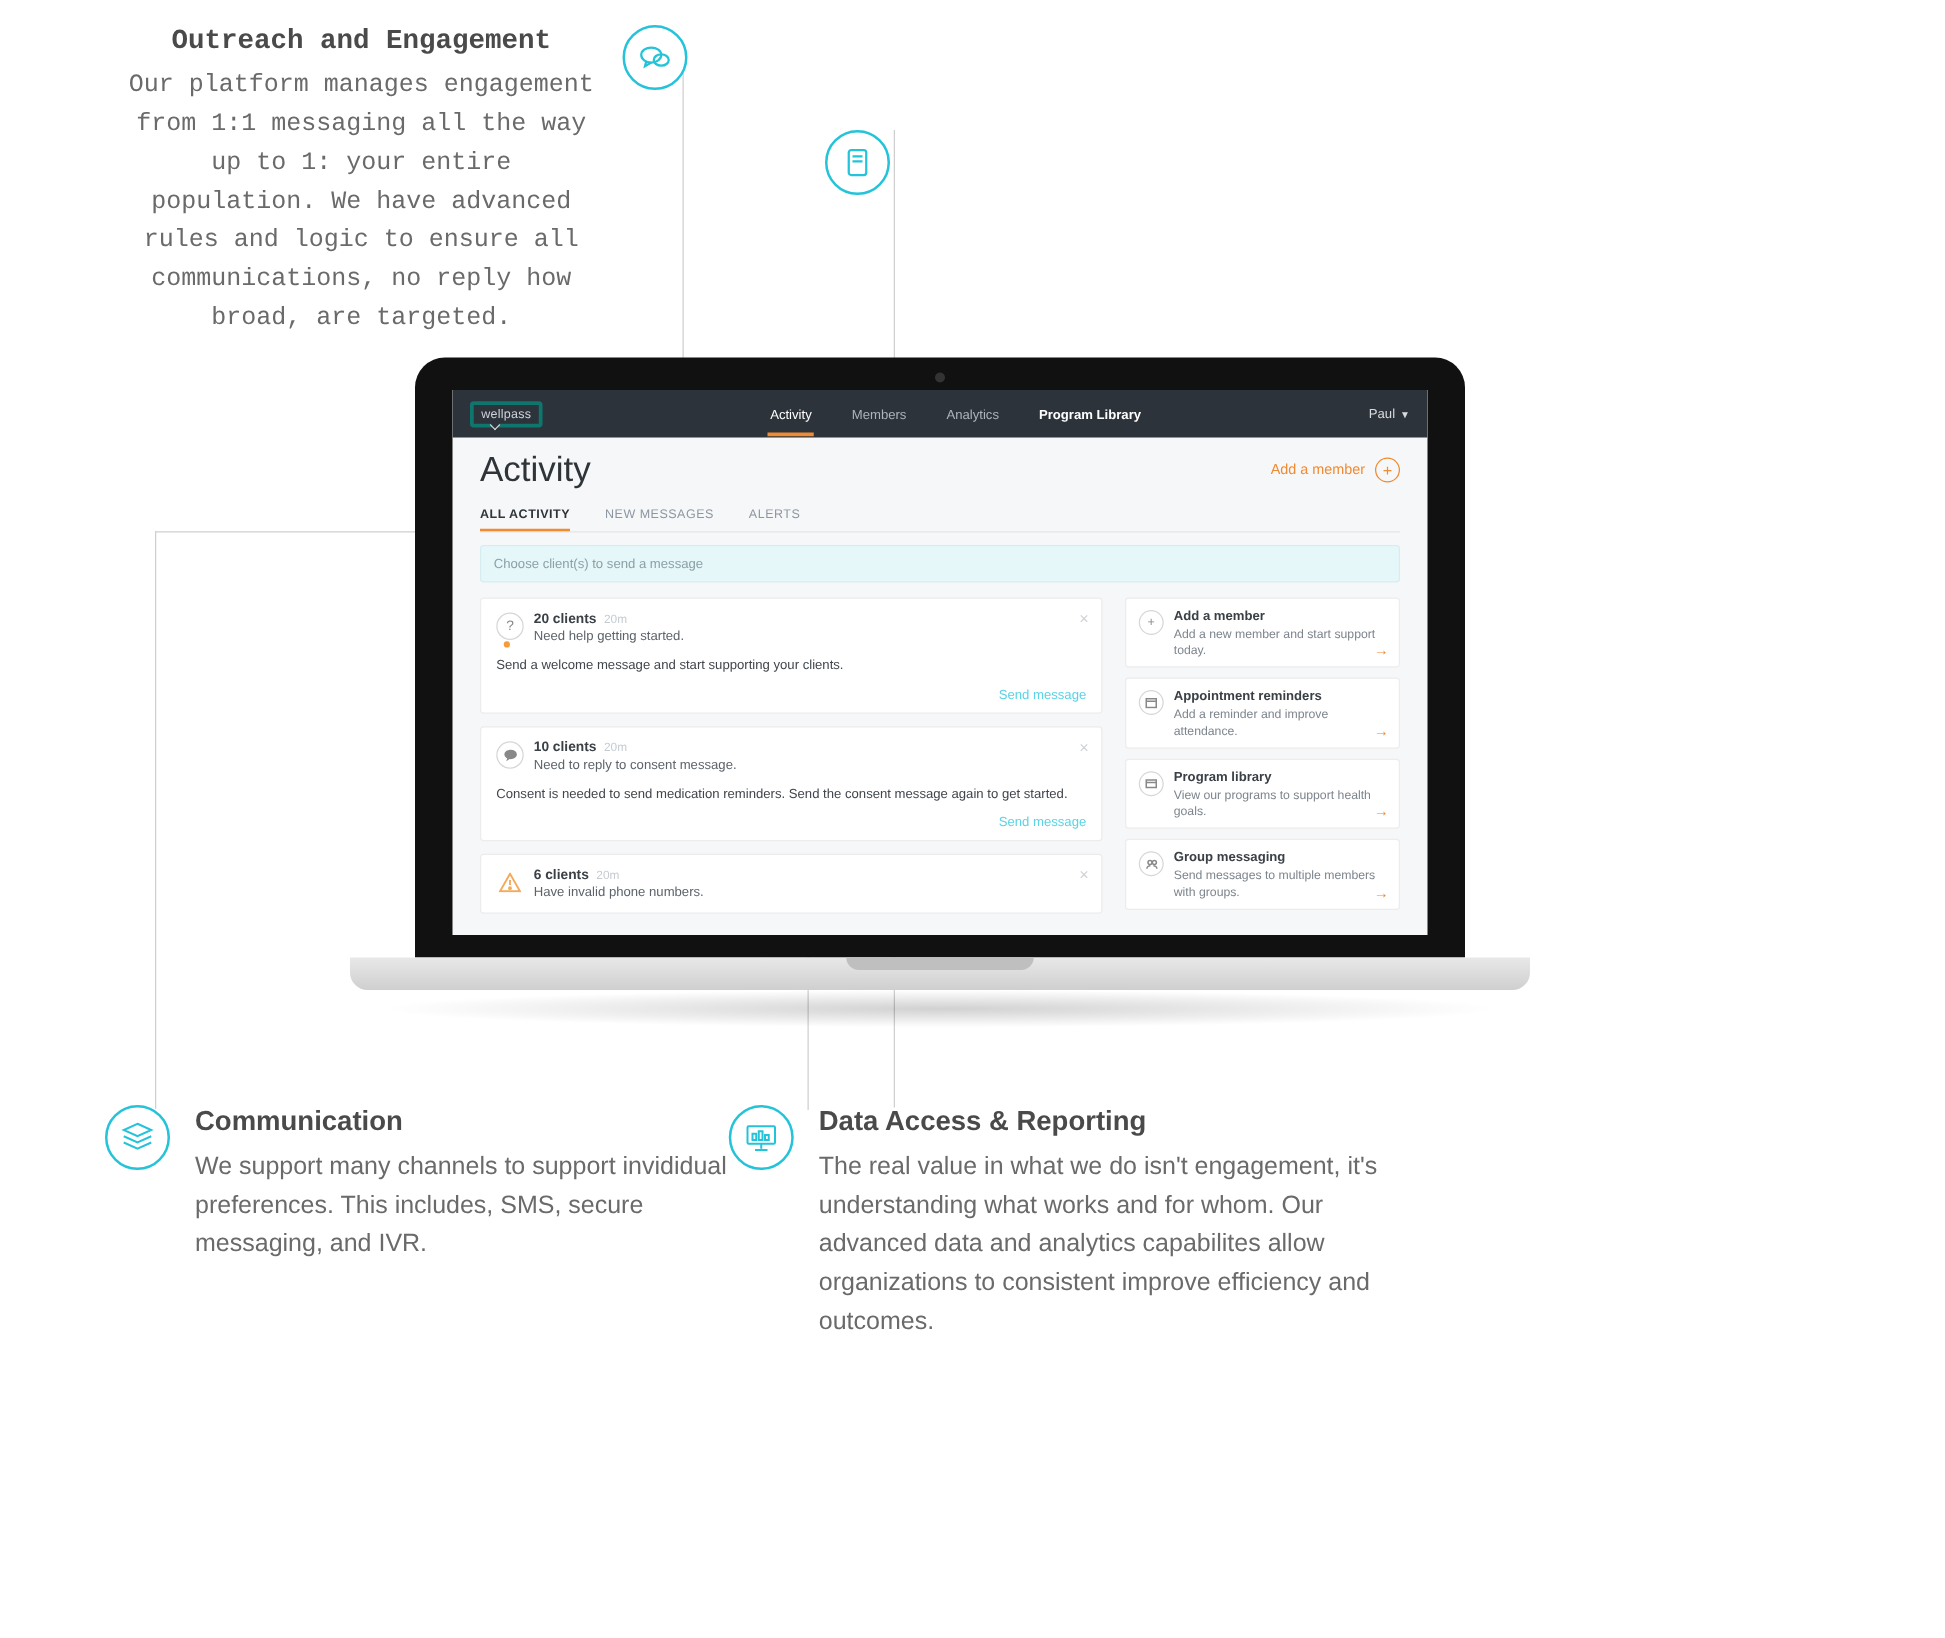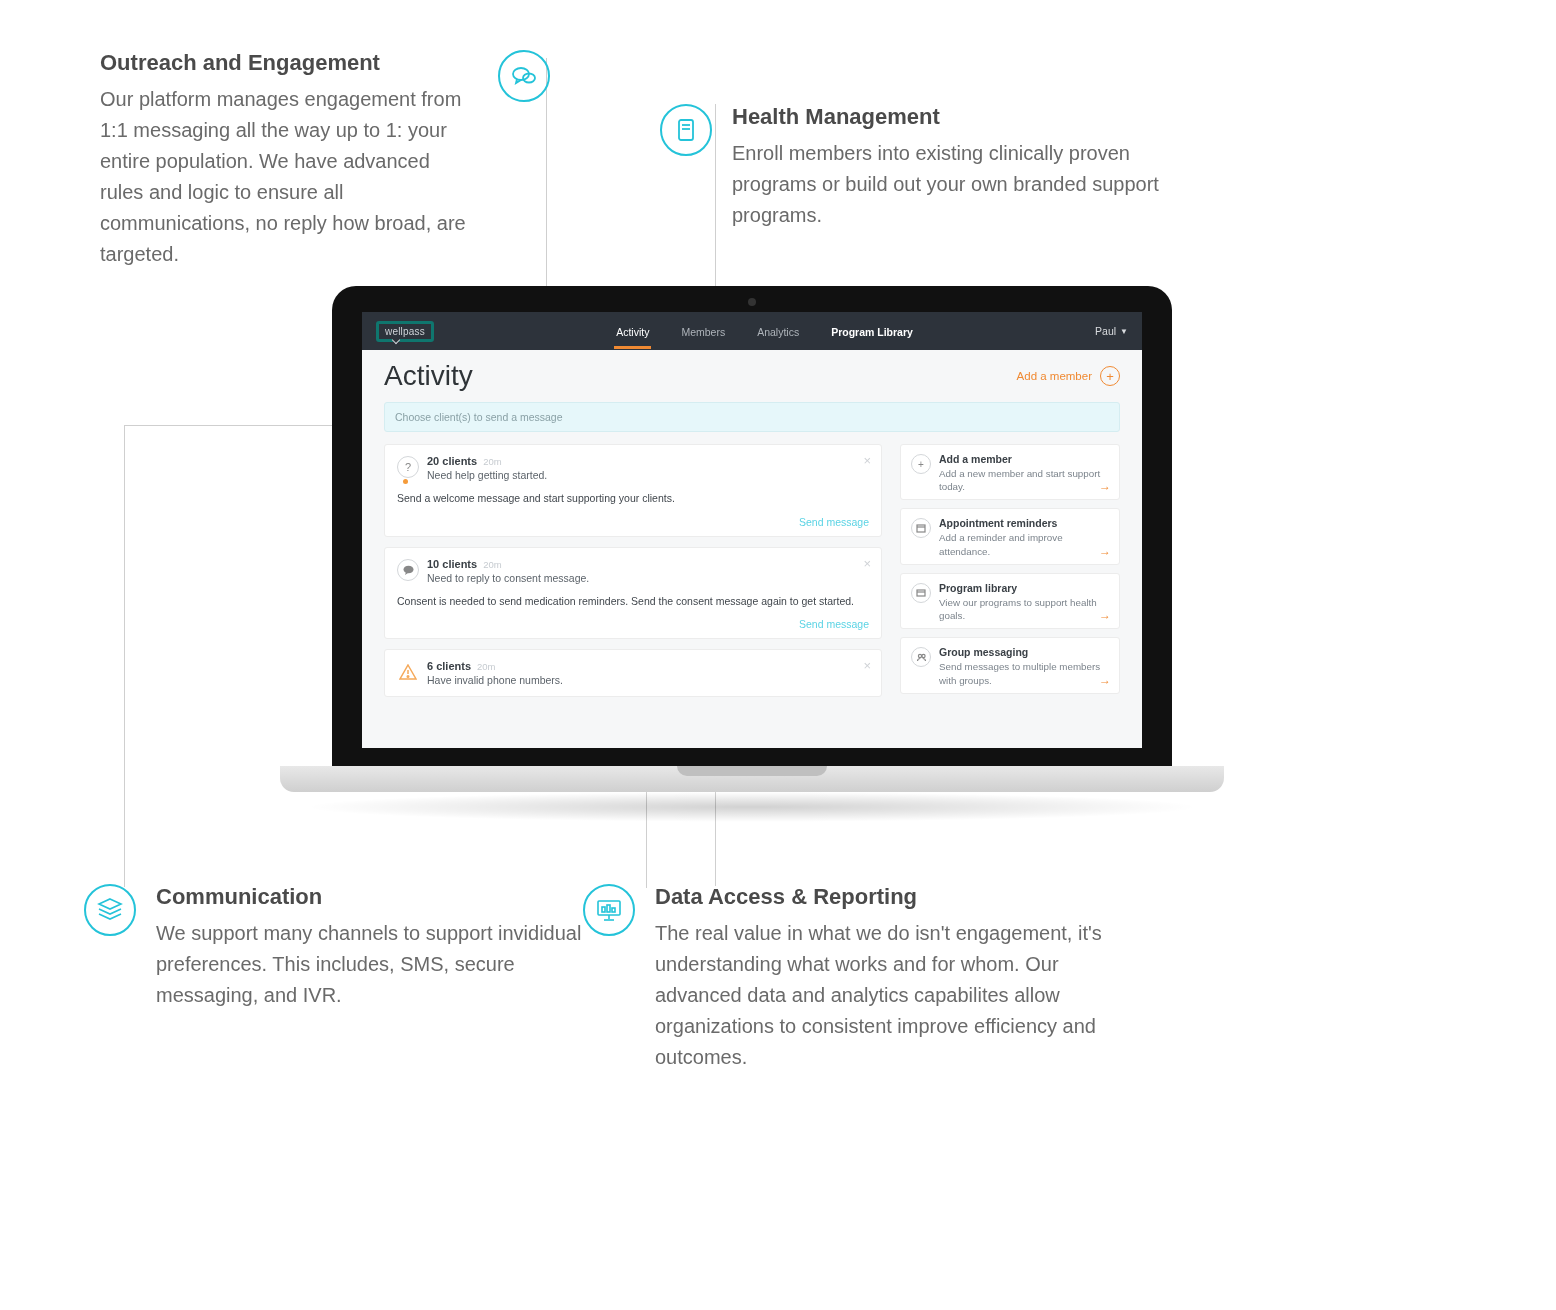--- a/index.html
+++ b/index.html
@@ -27,22 +27,22 @@
     color: #24c3d9;
   }
   .feature .text h3 {
     font-size: 22px; font-weight: 700; color: #4a4a4a; margin-bottom: 8px;
   }
   .feature .text p {
     font-size: 20px; line-height: 1.55; color: #6a6a6a; font-weight: 400;
   }
 
   .feature-outreach {
-    left: 100px; top: 50px; width: 450px;
-    flex-direction: row-reverse; text-align: left;
+    left: 100px; top: 20px; width: 450px;
+    flex-direction: row-reverse; text-align: center; font-family: Liberation Mono, monospace;
   }
   .feature-outreach .text { flex: 1; }
   .feature-health { left: 660px; top: 104px; width: 520px; }
   .feature-comm { left: 84px; top: 884px; width: 500px; }
   .feature-data { left: 583px; top: 884px; width: 560px; }
 
   
   .connector { position: absolute; background: #cfcfcf; }
   .c-out-v { left: 546px; top: 58px; width: 1px; height: 258px; } 
   .c-health-v { left: 715px; top: 104px; width: 1px; height: 782px; }
@@ -202,24 +202,20 @@
   </div>
 </div>
 
 <div class="feature feature-health">
   <div class="icon-circle">
     <svg width="20" height="26" viewBox="0 0 20 26" fill="none" stroke="currentColor" stroke-width="1.8">
       <rect x="3" y="3" width="14" height="20" rx="2"></rect>
       <line x1="6" y1="8" x2="14" y2="8"></line>
       <line x1="6" y1="12" x2="14" y2="12"></line>
     </svg>
-  </div>
-  <div class="text">
-    <h3>Health Management</h3>
-    <p>Enroll members into existing clinically proven programs or build out your own branded support programs.</p>
   </div>
 </div>
 
 <div class="feature feature-comm">
   <div class="icon-circle">
     <svg width="28" height="26" viewBox="0 0 28 26" fill="none" stroke="currentColor" stroke-width="1.6">
       <polygon points="14,2 25,7 14,12 3,7"></polygon>
       <polyline points="3,12 14,17 25,12"></polyline>
       <polyline points="3,17 14,22 25,17"></polyline>
     </svg>
@@ -271,20 +267,25 @@
 
       <div class="page">
         <div class="page-head">
           <div class="page-title">Activity</div>
           <div class="add-member">
             <span>Add a member</span>
             <span class="plus-circ">+</span>
           </div>
         </div>
 
+        <div class="tabs">
+          <div class="tab active">ALL ACTIVITY</div>
+          <div class="tab">NEW MESSAGES</div>
+          <div class="tab">ALERTS</div>
+        </div>
 
         <div class="choose-bar">Choose client(s) to send a message</div>
 
         <div class="content-row">
 
           <div class="col-left">
 
             <div class="card">
               <div class="close">×</div>
               <div class="card-head">

